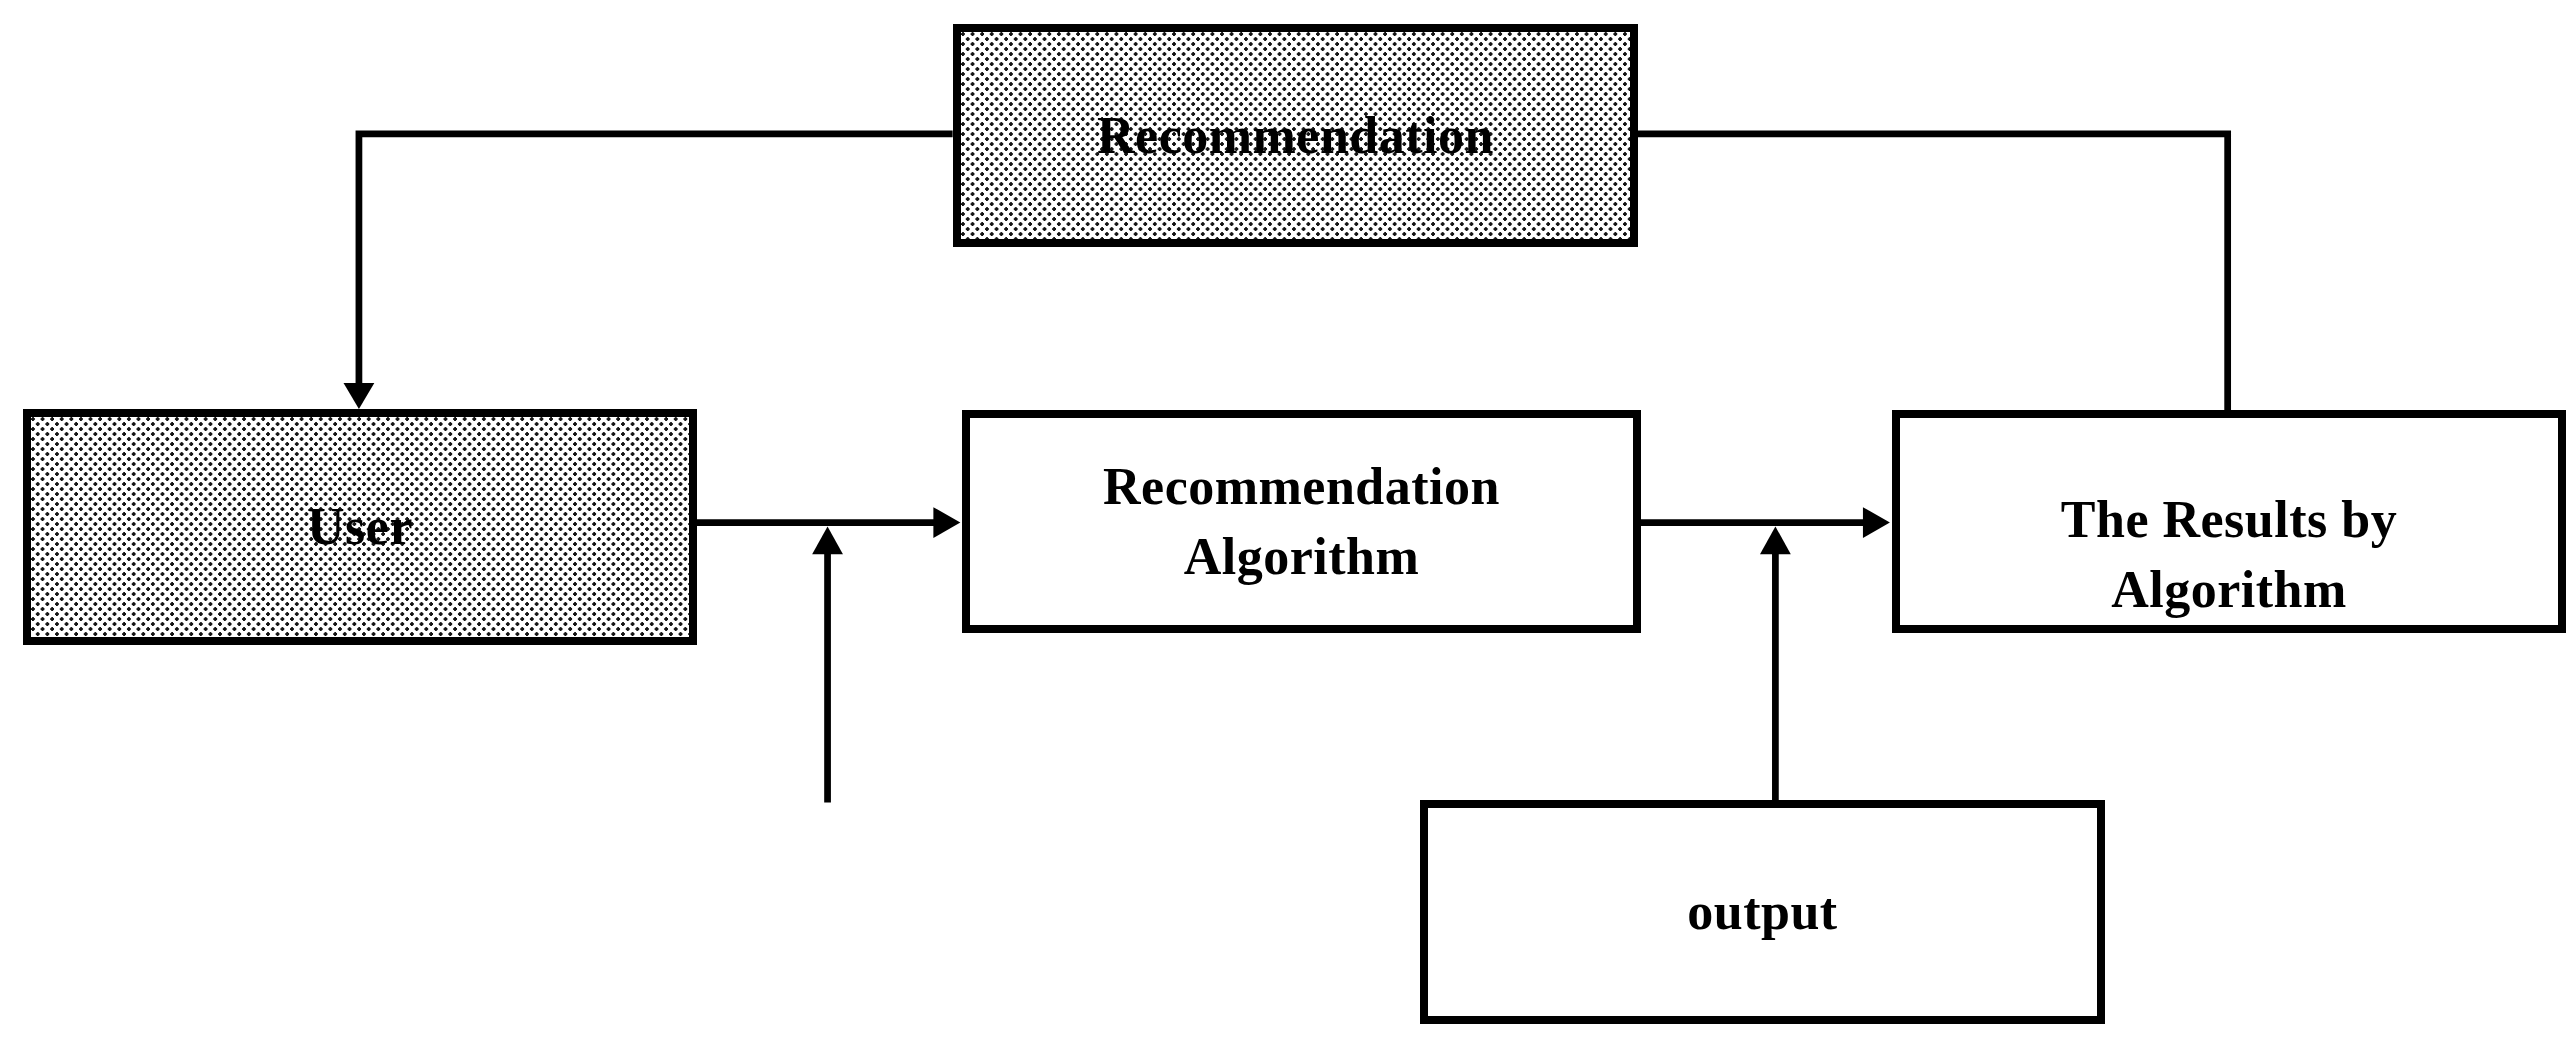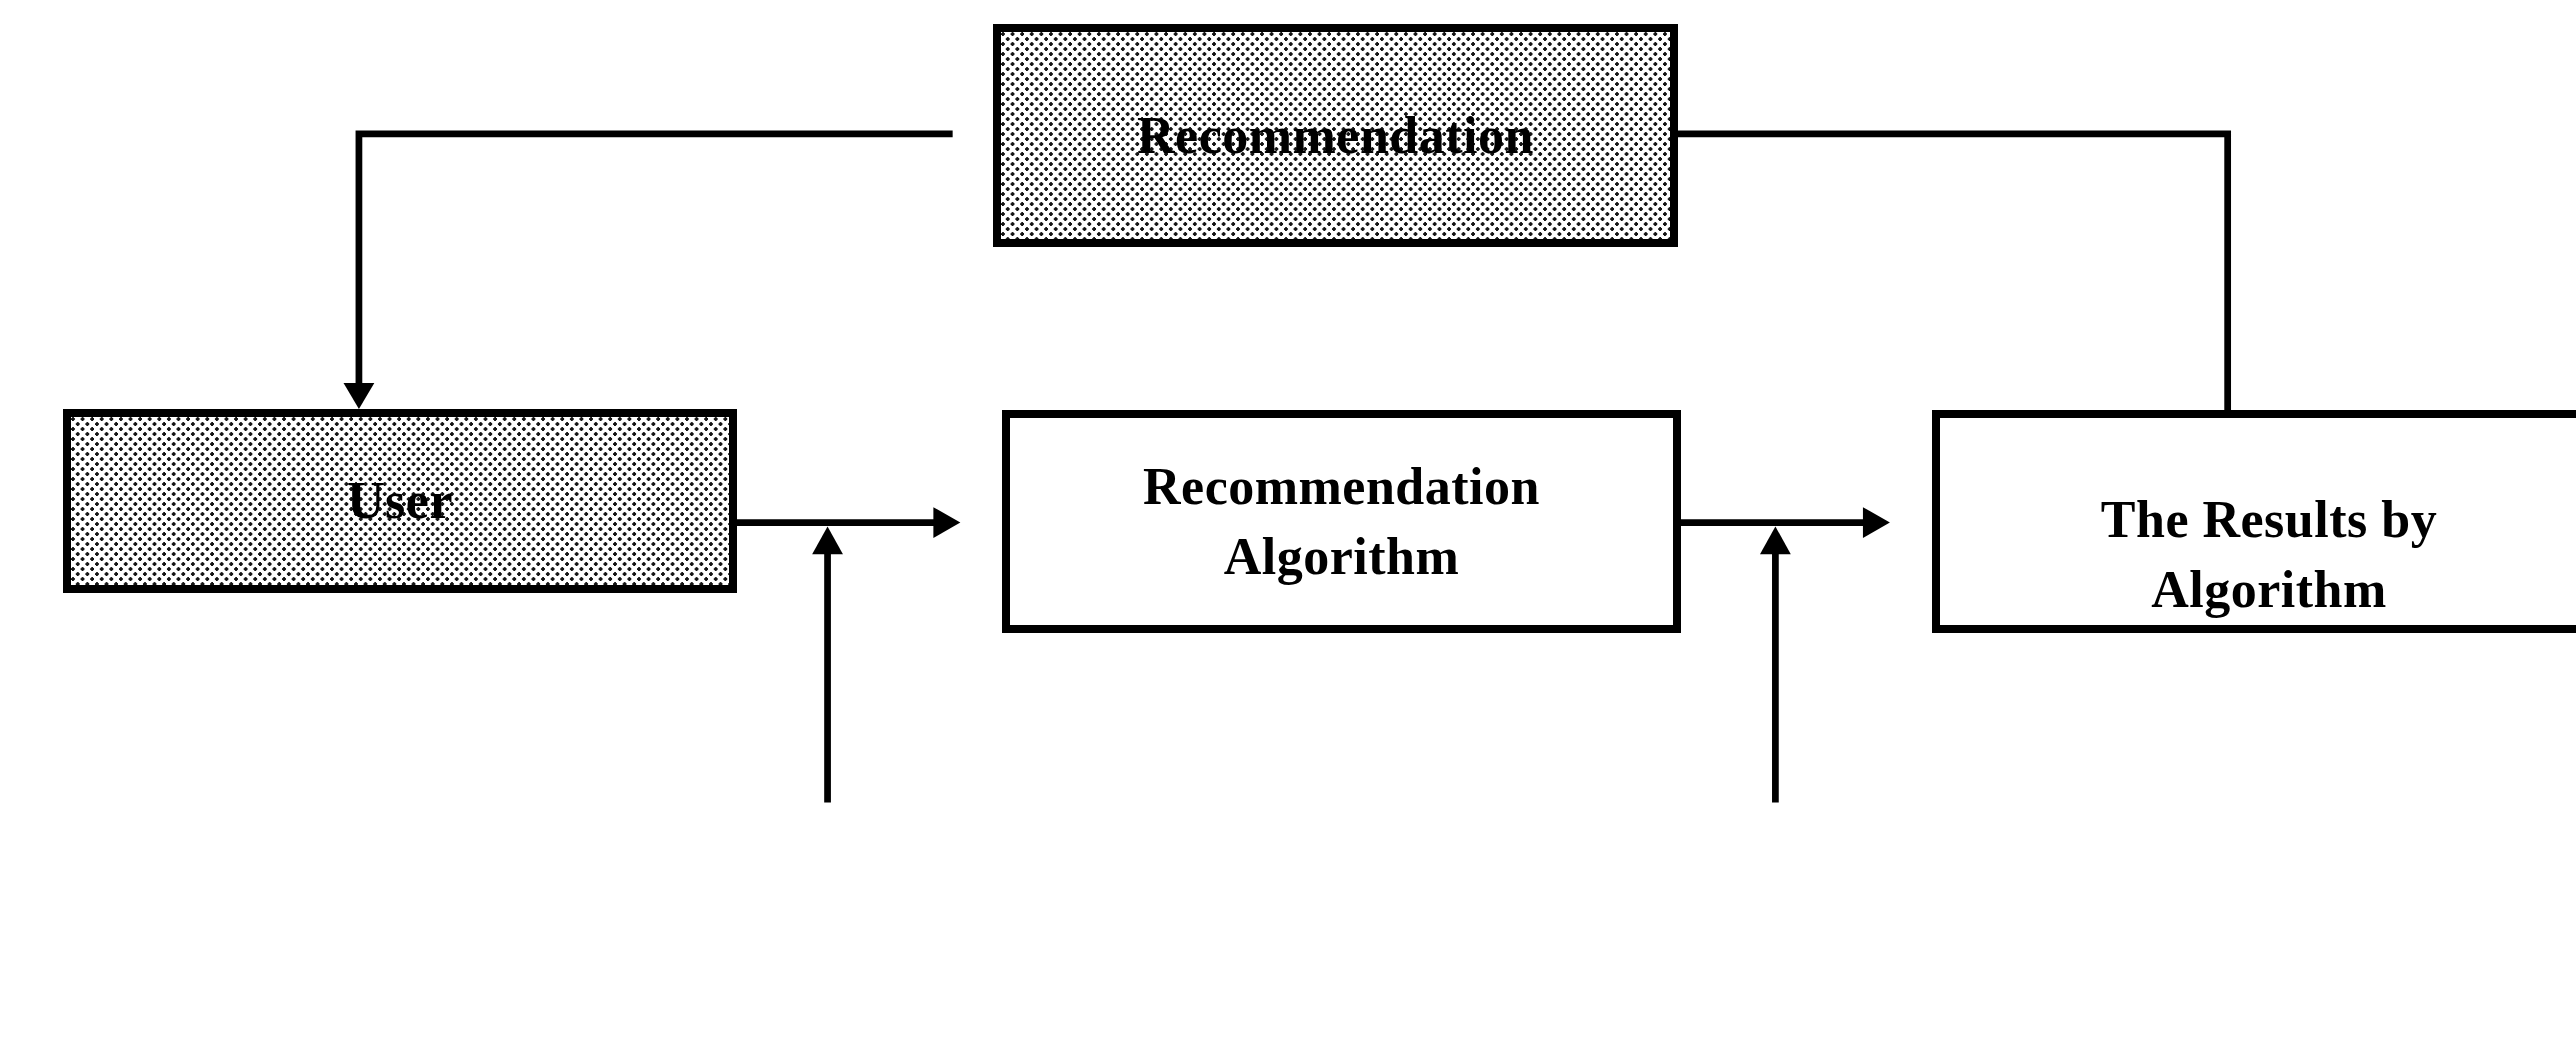--- a/index.html
+++ b/index.html
@@ -35,21 +35,20 @@
   }
   .node {
     position: absolute;
     box-sizing: border-box;
     border: 8.7px solid #000000;
     display: flex;
     align-items: center;
     justify-content: center;
     text-align: center;
     background-color: #ffffff;
-    margin-left: 40px;
   }
   
   .node.dotted {
     background-color: #ffffff;
     background-image:
       radial-gradient(circle at 2.1px 2.1px, #141414 1.7px, rgba(0,0,0,0) 1.9px),
       radial-gradient(circle at 2.1px 2.1px, #141414 1.7px, rgba(0,0,0,0) 1.9px);
     background-size: 9.6px 10px;
     background-position: 0 0, 4.8px 5px;
   }
@@ -64,21 +63,21 @@
   .node .label .line {
     display: block;
     white-space: nowrap;
   }
   .node .label .line:empty {
     display: none;
   }
 
   
   #node-recommendation-results { left: 953px;  top: 24px;  width: 685px; height: 223px; }
-  #node-user                   { left: 23px;   top: 409px; width: 674px; height: 184px; }
+  #node-user                   { left: 23px;   top: 409px; width: 674px; height: 236px; }
   #node-recommendation-algorithm { left: 962px; top: 410px; width: 679px; height: 223px; }
   #node-results-by-algorithm   { left: 1892px; top: 410px; width: 674px; height: 223px; align-items: flex-end; }
   #node-input                  { left: 485px;  top: 800px; width: 689px; height: 224px; }
   #node-output                 { left: 1420px; top: 800px; width: 685px; height: 224px; }
 </style>
 </head>
 <body>
 
 <div id="canvas">
 
@@ -123,15 +122,21 @@
   </div>
 
   <div class="node" id="node-results-by-algorithm">
     <div class="label">
       <span class="line">The Results by</span>
       <span class="line">Algorithm</span>
     </div>
   </div>
 
 
+  <div class="node" id="node-output">
+    <div class="label">
+      <span class="line">output</span>
+
+    </div>
+  </div>
 
 </div>
 
 
 </body></html>

